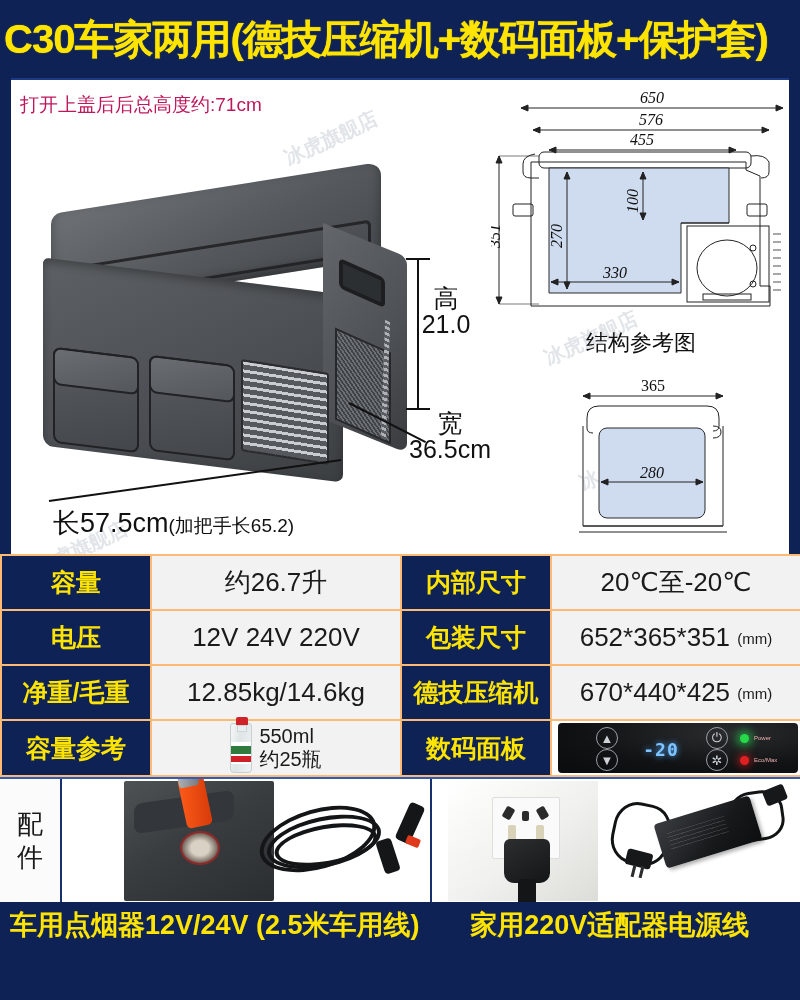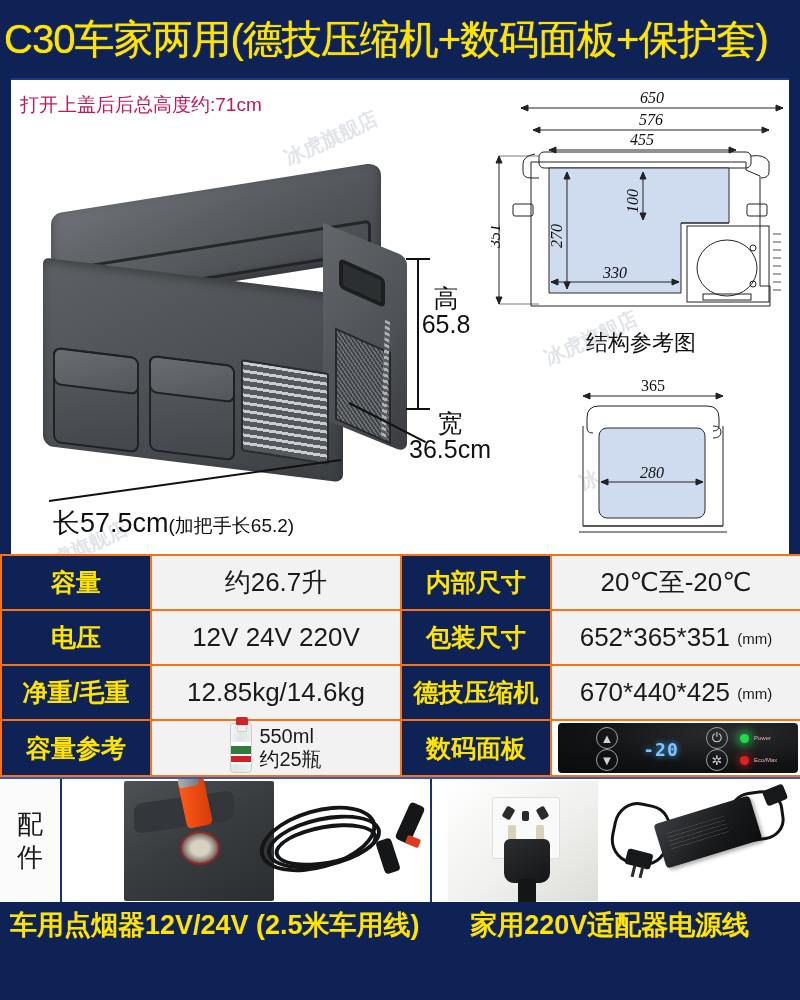--- a/index.html
+++ b/index.html
@@ -15,21 +15,21 @@
   .title-bar {
     height: 78px;
     background: #0f2256;
     display: flex; align-items: center;
     padding-left: 4px;
     position: relative;
   }
   .title-text {
     color: #ffe400;
     font-size: 40px;
-    font-weight: normal;
+    font-weight: bold;
     letter-spacing: -1px;
     white-space: nowrap;
     text-shadow: 0 0 1px #ffe400;
   }
 
   
   .hero {
     position: relative;
     height: 476px;
     background: #ffffff;
@@ -159,21 +159,21 @@
     font-size:22px; color:#111;
   }
 
   
   .spec-table {
     width: 800px;
     border-collapse: collapse;
     table-layout: fixed;
     background: #0f2256;
   }
-  .spec-table td { border: 2px solid #f97316; padding: 0; height: 55px; }
+  .spec-table td { border: 2px solid #fdba74; padding: 0; height: 55px; }
   .lab {
     width: 150px; background:#0f2256; color:#ffe400;
     font-size: 25px; font-weight: bold; text-align:center; white-space:nowrap;
   }
   .val {
     width: 250px; background:#f2f2f2; color:#1a1a1a;
     font-size: 26px; text-align:center;
   }
   .val .mm { font-size: 15px; vertical-align: 2px; }
   .val .note { display:block; font-size:15px; margin-top:-3px; }
@@ -381,21 +381,21 @@
       </div>
     <div class="vent"></div>
     <div class="mesh"></div>
     <div class="handle"></div>
     <div class="zipper"></div>
   </div>
 
   <div class="dim-h-line"></div>
   <div class="dim-h-label">
     <div>高</div>
-    <div>65.8</div>
+    <div>21.0</div>
   </div>
 
   <div class="dim-w-line"></div>
   <div class="dim-w-label">
     <div>宽</div>
     <div>36.5cm</div>
   </div>
 
   <div class="dim-l-line"></div>
   <div class="dim-l-label">

